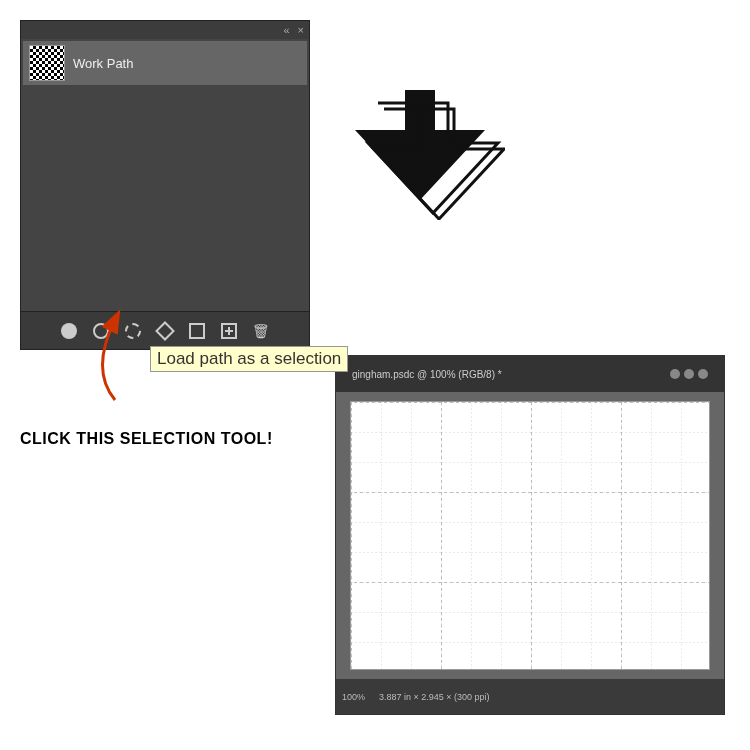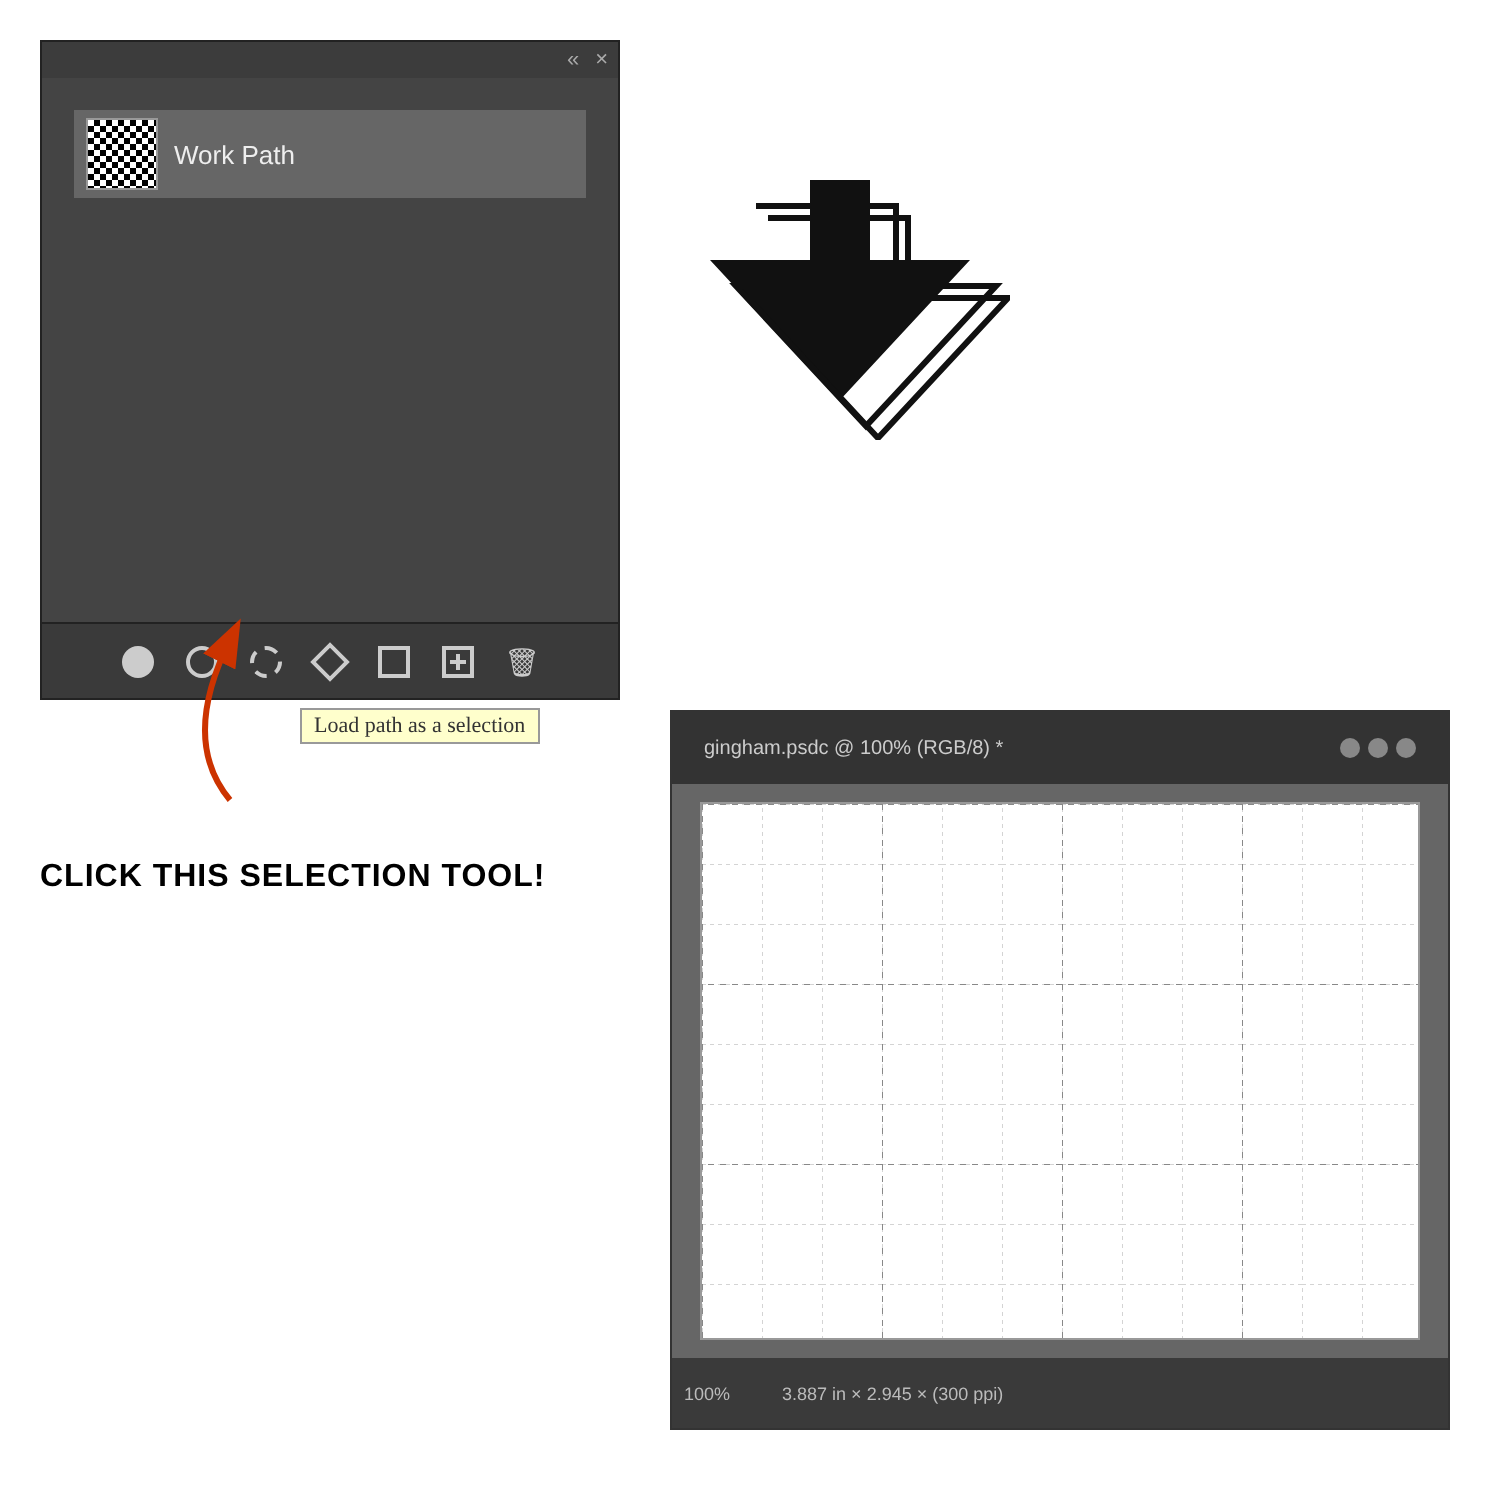--- a/index.html
+++ b/index.html
@@ -83,21 +83,21 @@
       overflow: hidden;
     }
 
     .path-item {
       display: flex;
       align-items: center;
       padding: 4px 6px;
       background: #666;
       cursor: pointer;
       height: 44px;
-      margin: 16px;
+      margin: 2px;
       text-align: right;
     }
 
     .path-thumbnail {
       width: 36px;
       height: 36px;
       background: #fff;
       border: 1px solid #999;
       margin-right: 8px;
       flex-shrink: 0;
@@ -196,26 +196,25 @@
     }
 
     
     .tooltip {
       position: absolute;
       bottom: -28px;
       left: 30px;
       background: #ffffcc;
       border: 1px solid #999;
       color: #333;
-      font-size: 11px;
+      font-size: 17px;
       padding: 2px 6px;
       white-space: nowrap;
       z-index: 100;
       pointer-events: none;
-      font-family: Liberation Serif, serif;
     }
 
     
     .click-label {
       position: absolute;
       top: 430px;
       left: 20px;
       font-size: 16px;
       font-weight: 900;
       font-family: 'Arial Black', Arial, sans-serif;
@@ -290,21 +289,21 @@
       height: 100%;
       pointer-events: none;
     }
 
     .ps-statusbar {
       height: 35px;
       background: #3a3a3a;
       display: flex;
       align-items: center;
       padding: 0 6px;
-      gap: 26px;
+      gap: 14px;
     }
 
     .ps-status-text {
       color: #bbb;
       font-size: 9px;
     }
   </style>
 </head>
 <body>
 

